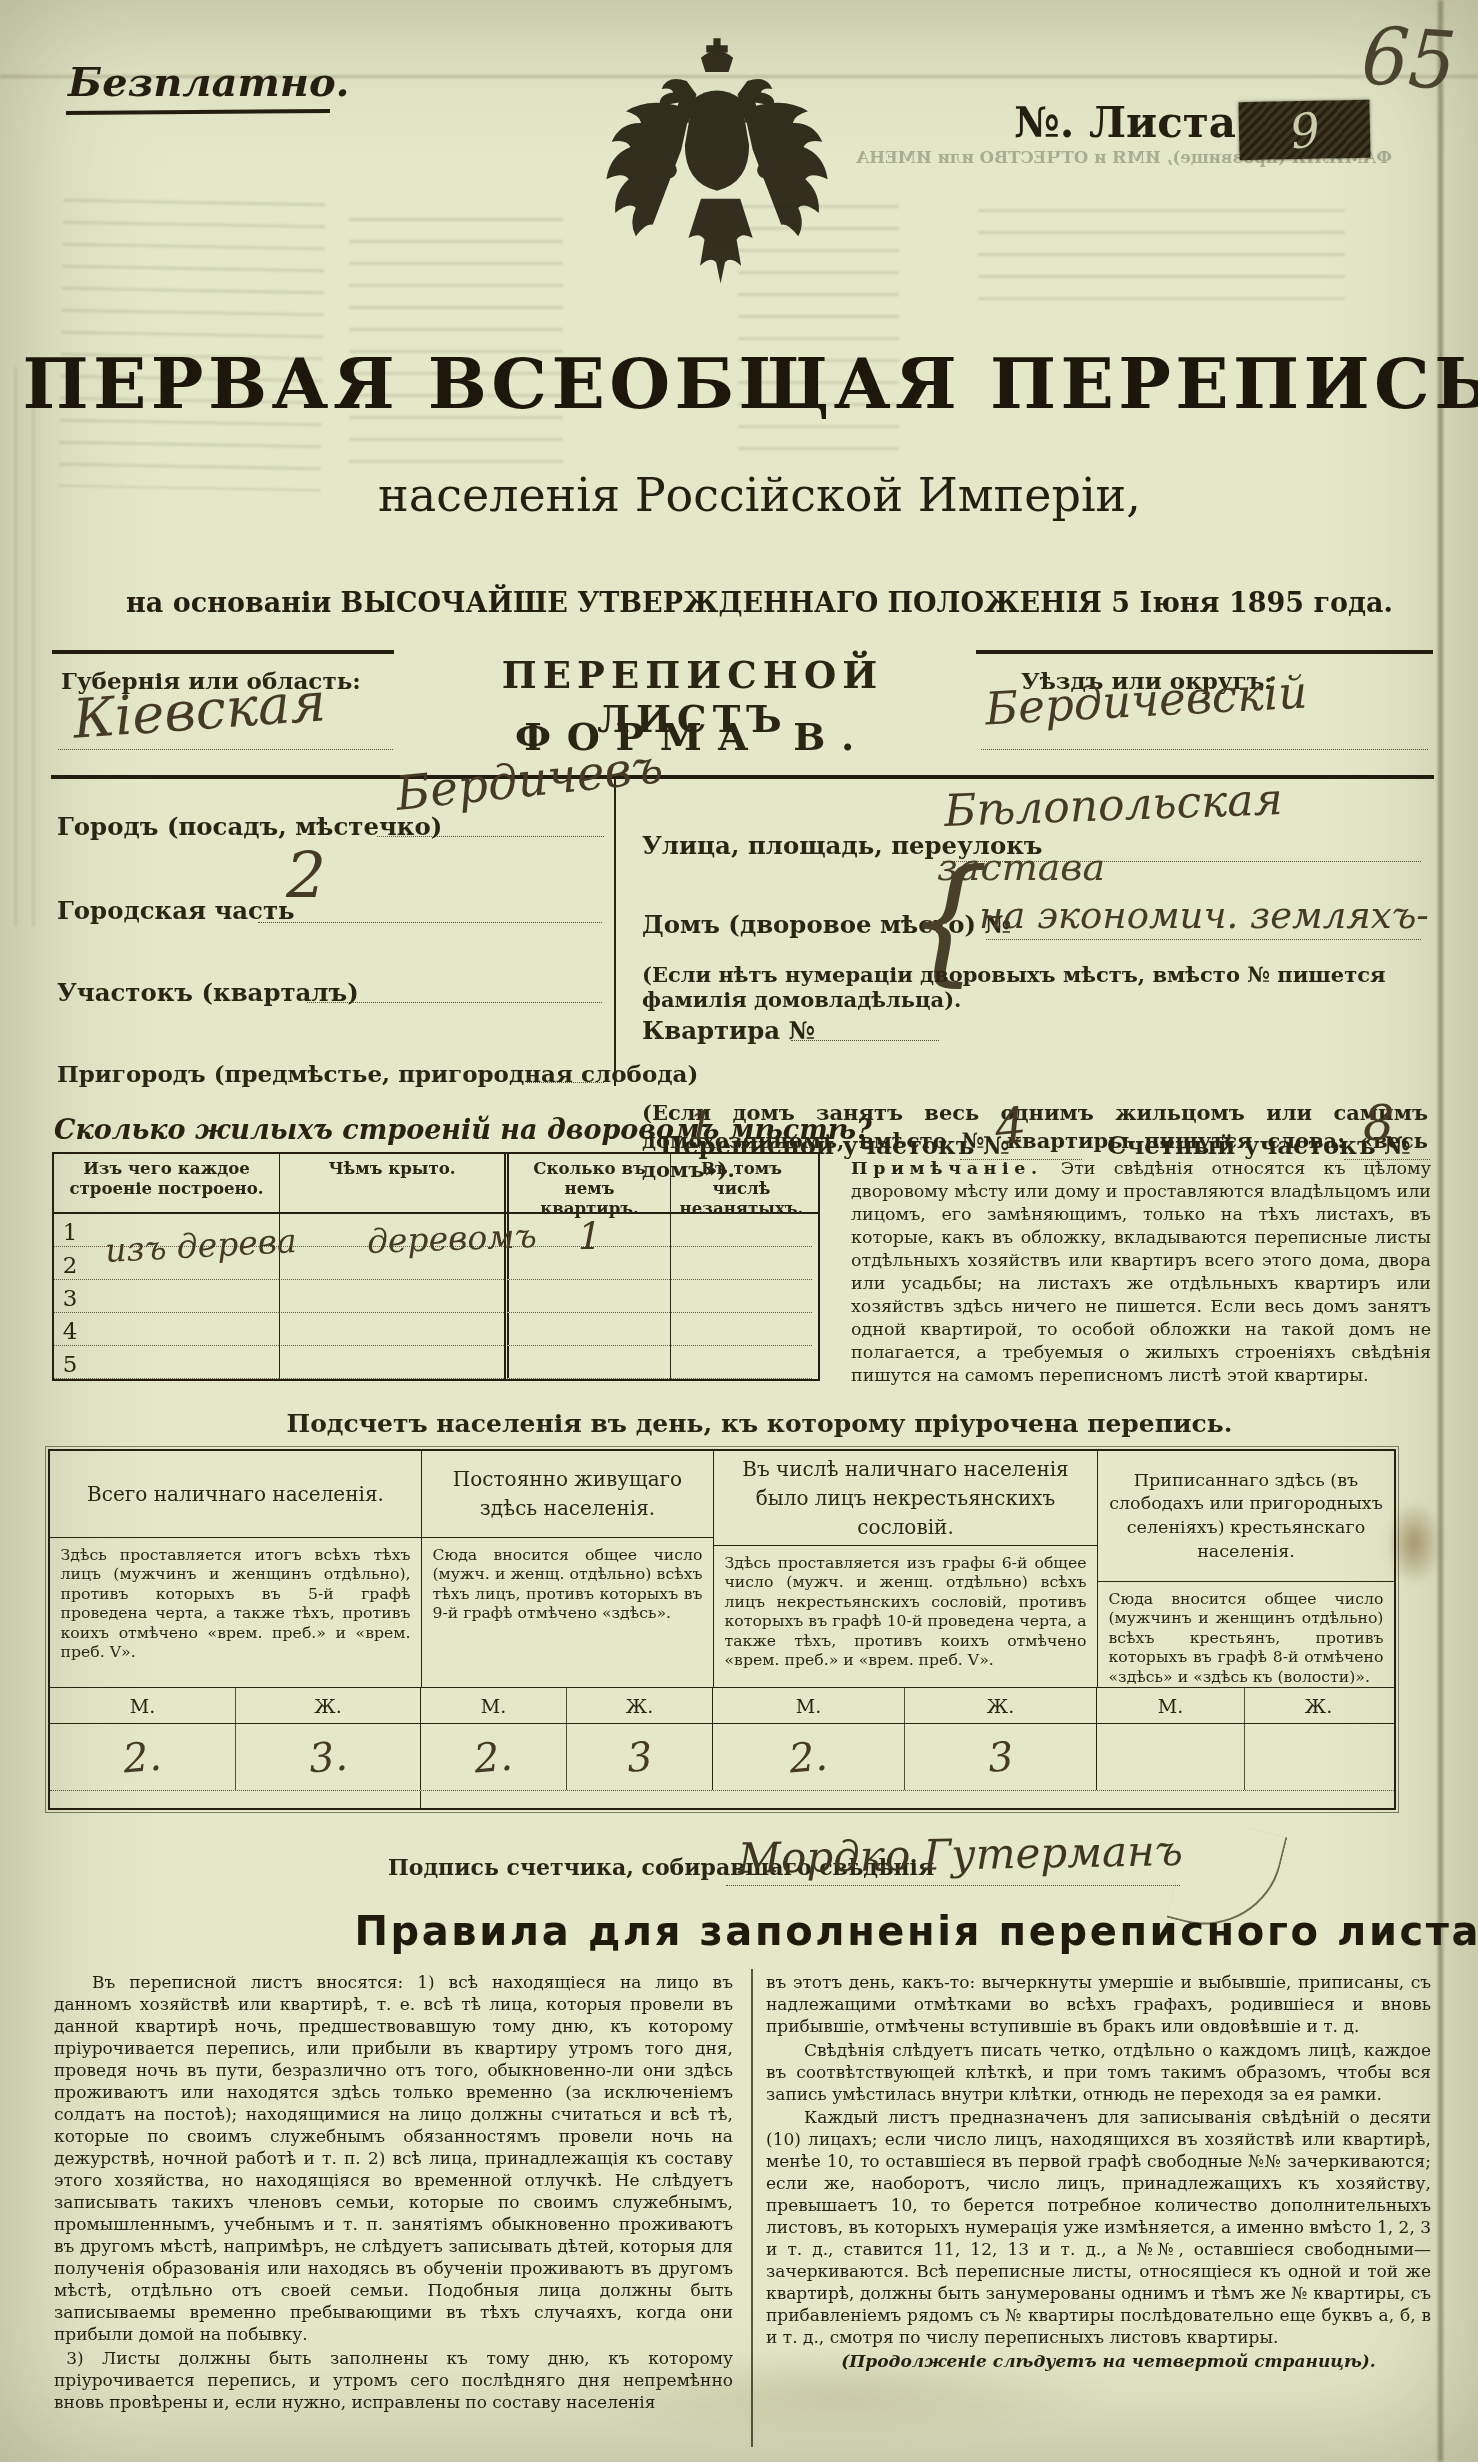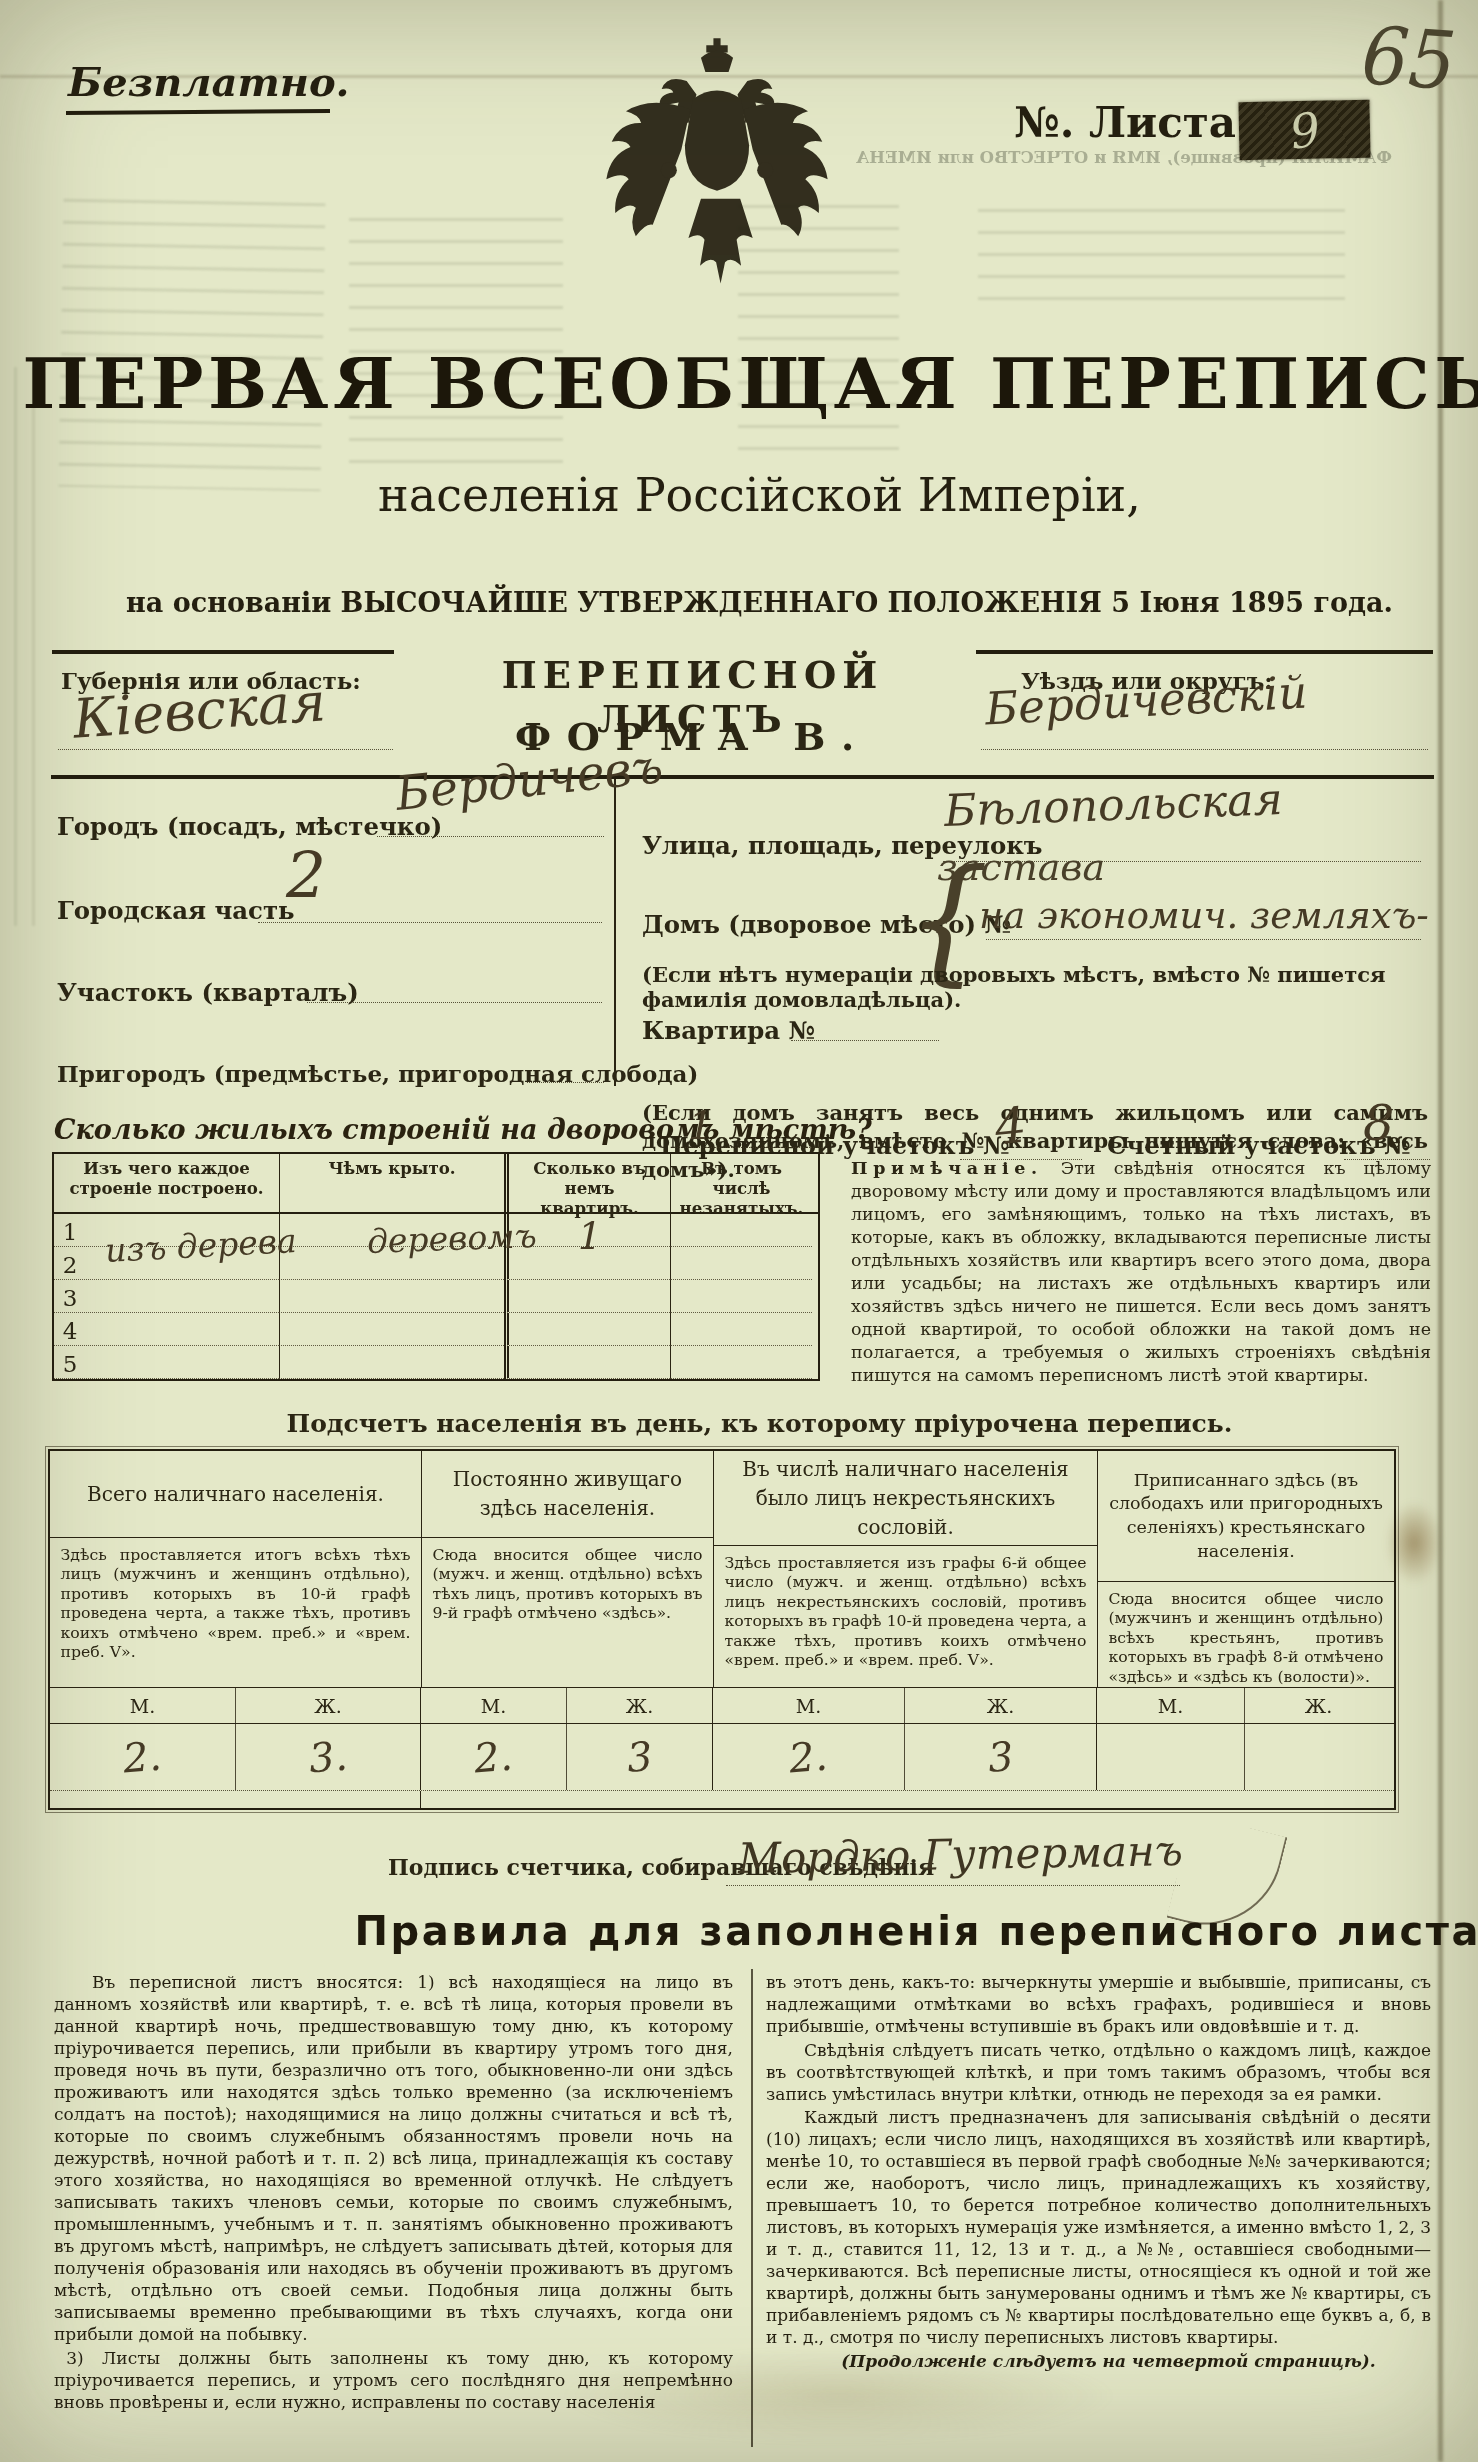--- a/index.html
+++ b/index.html
@@ -219,21 +219,21 @@
     <span class="b" style="letter-spacing:.32em;">Примѣчаніе.</span>
     <span>Эти свѣдѣнія относятся къ цѣлому дворовому мѣсту или дому и проставляются владѣльцомъ или лицомъ, его замѣняющимъ, только на тѣхъ листахъ, въ которые, какъ въ обложку, вкладываются переписные листы отдѣльныхъ хозяйствъ или квартиръ всего этого дома, двора или усадьбы; на листахъ же отдѣльныхъ квартиръ или хозяйствъ здѣсь ничего не пишется. Если весь домъ занятъ одной квартирой, то особой обложки на такой домъ не полагается, а требуемыя о жилыхъ строеніяхъ свѣдѣнія пишутся на самомъ переписномъ листѣ этой квартиры.</span>
   </div>
 
   <div class="abs ctr" style="left:0;top:1409px;width:1479px;font-size:25px;font-weight:bold;">Подсчетъ населенія въ день, къ которому пріурочена перепись.</div>
 
   <div class="ptable">
     <div class="ptop">
       <div class="pgroup g1">
         <div class="phead">Всего наличнаго населенія.</div>
-        <div class="pdesc">Здѣсь проставляется итогъ всѣхъ тѣхъ лицъ (мужчинъ и женщинъ отдѣльно), противъ которыхъ въ 10-й графѣ проведена черта, а также тѣхъ, противъ коихъ отмѣчено «врем. преб.» и «врем. преб. V».</div>
+        <div class="pdesc">Здѣсь проставляется итогъ всѣхъ тѣхъ лицъ (мужчинъ и женщинъ отдѣльно), противъ которыхъ въ 5-й графѣ проведена черта, а также тѣхъ, противъ коихъ отмѣчено «врем. преб.» и «врем. преб. V».</div>
       </div>
       <div class="pgroup g2">
         <div class="phead">Постоянно живущаго здѣсь населенія.</div>
         <div class="pdesc">Сюда вносится общее число (мужч. и женщ. отдѣльно) всѣхъ тѣхъ лицъ, противъ которыхъ въ 9-й графѣ отмѣчено «здѣсь».</div>
       </div>
       <div class="pgroup g3">
         <div class="phead">Въ числѣ наличнаго населенія было лицъ некрестьянскихъ сословій.</div>
         <div class="pdesc">Здѣсь проставляется изъ графы 6-й общее число (мужч. и женщ. отдѣльно) всѣхъ лицъ некрестьянскихъ сословій, противъ которыхъ въ графѣ 10-й проведена черта, а также тѣхъ, противъ коихъ отмѣчено «врем. преб.» и «врем. преб. V».</div>
       </div>
       <div class="pgroup g4">

